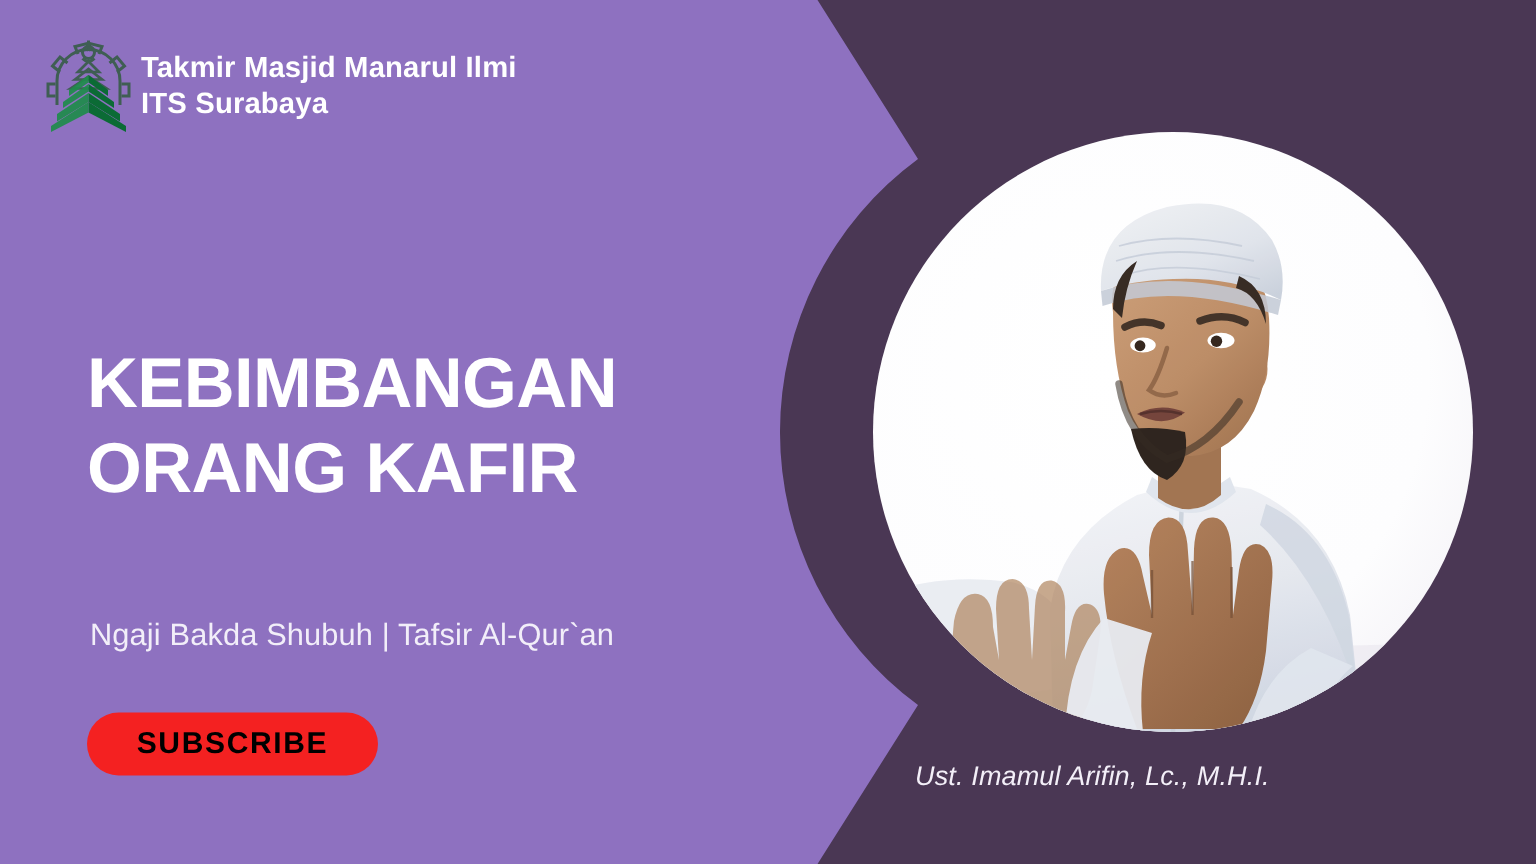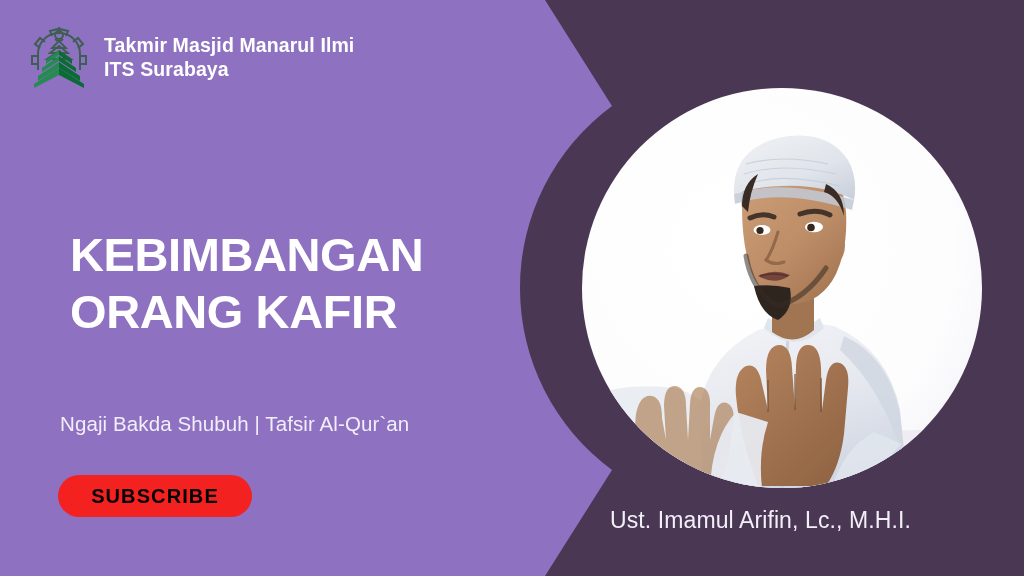--- a/index.html
+++ b/index.html
@@ -27,21 +27,21 @@
     display: block;
   }
 
   
   #brand {
     position: absolute;
     left: 28px;
     top: 26px;
     display: flex;
     align-items: center;
-    gap: 14px;
+    gap: 4px;
     z-index: 6;
   }
   #brand-logo {
     width: 62px;
     height: 64px;
     flex: 0 0 auto;
     display: block;
   }
   #brand-text {
     color: #ffffff;
@@ -60,21 +60,20 @@
     z-index: 6;
     width: 470px;
   }
   .title-line {
     color: #ffffff;
     font-size: 47px;
     font-weight: bold;
     line-height: 1.22;
     letter-spacing: -0.4px;
     white-space: nowrap;
-    margin-left: 12px;
   }
 
   
   #subtitle {
     position: absolute;
     left: 60px;
     top: 412px;
     z-index: 6;
     color: #f2eef9;
     font-size: 20.5px;
@@ -105,24 +104,25 @@
     text-align: center;
   }
 
   
   #speaker-caption {
     position: absolute;
     left: 610px;
     top: 507px;
     z-index: 7;
     color: #f3eff8;
-    font-size: 23px;
+    font-size: 18px;
     font-weight: normal;
     letter-spacing: 0.1px;
     white-space: nowrap;
+    font-style: italic;
   }
 
   
   #portrait-wrap {
     position: absolute;
     left: 582px;
     top: 88px;
     width: 400px;
     height: 400px;
     z-index: 4;

